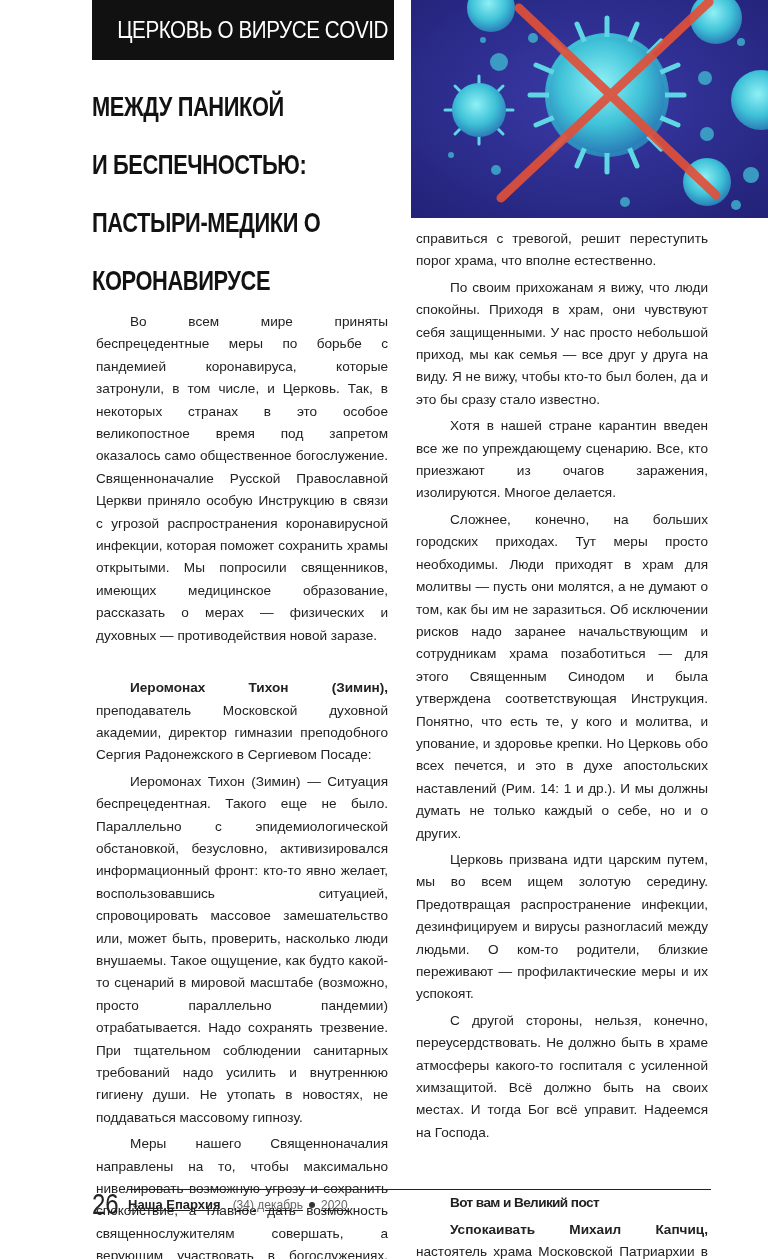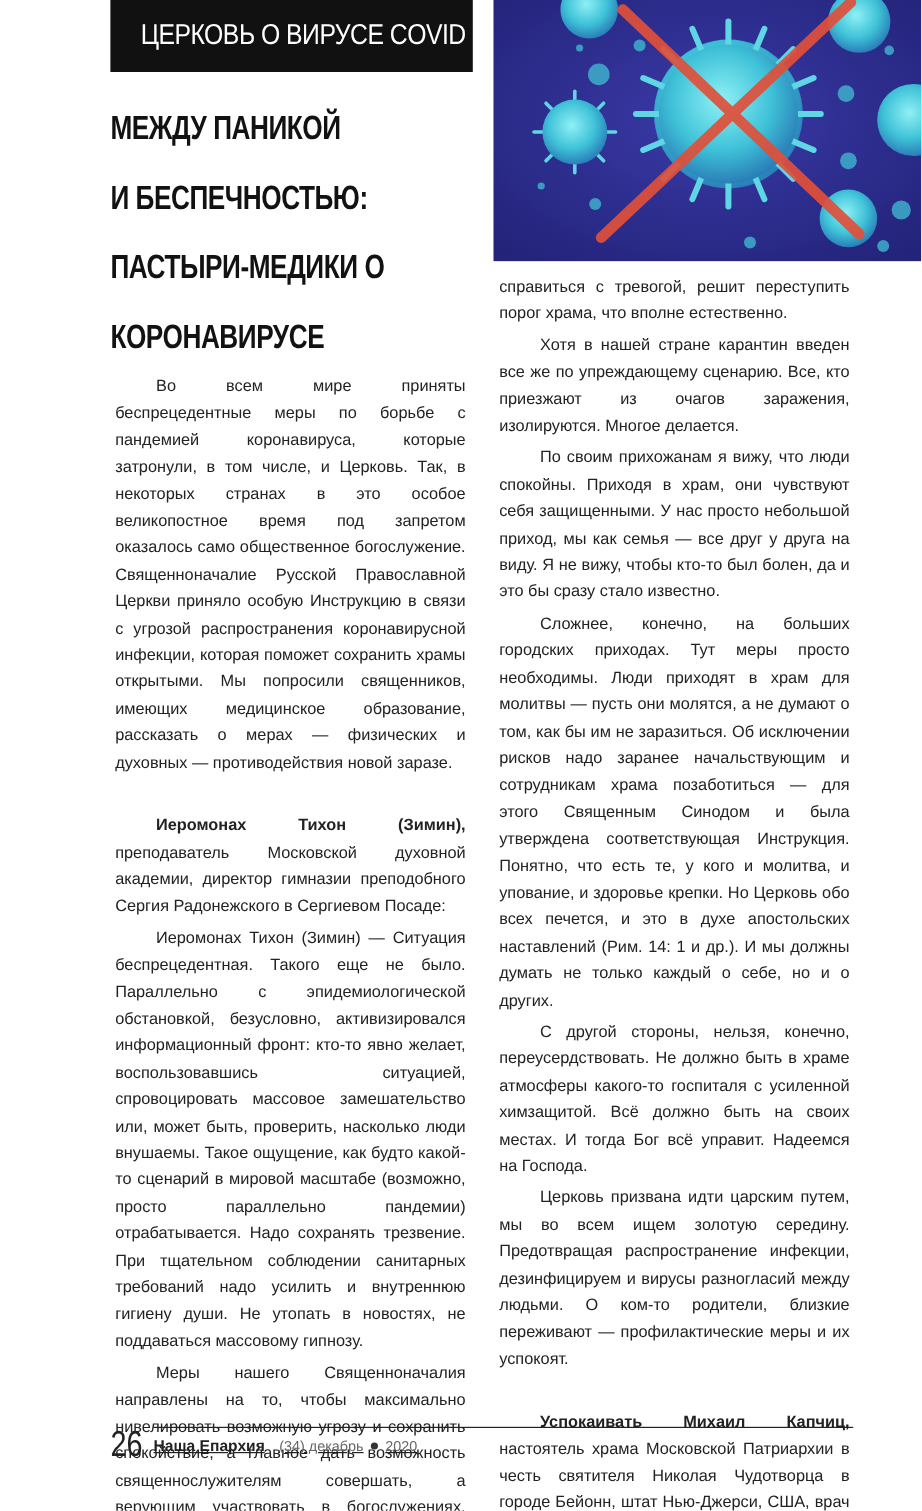--- a/index.html
+++ b/index.html
@@ -138,26 +138,27 @@
 <div class="col" id="col-left">
   <p>Во всем мире приняты беспрецедентные меры по борьбе с пандемией коронавируса, которые затронули, в том числе, и Церковь. Так, в некоторых странах в это особое великопостное время под запретом оказалось само общественное богослужение. Священноначалие Русской Православной Церкви приняло особую Инструкцию в связи с угрозой распространения коронавирусной инфекции, которая поможет сохранить храмы открытыми. Мы попросили священников, имеющих медицинское образование, рассказать о мерах — физических и духовных — противодействия новой заразе.</p>
   <div class="sp"></div>
   <p><b>Иеромонах Тихон (Зимин),</b><span> преподаватель Московской духовной академии, директор гимназии преподобного Сергия Радонежского в Сергиевом Посаде:</span></p>
   <p>Иеромонах Тихон (Зимин) — Ситуация беспрецедентная. Такого еще не было. Параллельно с эпидемиологической обстановкой, безусловно, активизировался информационный фронт: кто-то явно желает, воспользовавшись ситуацией, спровоцировать массовое замешательство или, может быть, проверить, насколько люди внушаемы. Такое ощущение, как будто какой-то сценарий в мировой масштабе (возможно, просто параллельно пандемии) отрабатывается. Надо сохранять трезвение. При тщательном соблюдении санитарных требований надо усилить и внутреннюю гигиену души. Не утопать в новостях, не поддаваться массовому гипнозу.</p>
   <p>Меры нашего Священноначалия направлены на то, чтобы максимально нивелировать возможную угрозу и сохранить спокойствие, а главное дать возможность священнослужителям совершать, а верующим участвовать в богослужениях. Успокаивать, конечно, в большей степени стараемся, если можно так сказать, «внешних» — тех, кто, возможно, желая</p>
 </div>
 
 <div class="col" id="col-right">
   <p class="noindent">справиться с тревогой, решит переступить порог храма, что вполне естественно.</p>
+  <p>По своим прихожанам я вижу, что люди спокойны. Приходя в храм, они чувствуют себя защищенными. У нас просто небольшой приход, мы как семья — все друг у друга на виду. Я не вижу, чтобы кто-то был болен, да и это бы сразу стало известно.</p>
   <p>Хотя в нашей стране карантин введен все же по упреждающему сценарию. Все, кто приезжают из очагов заражения, изолируются. Многое делается.</p>
-  <p>По своим прихожанам я вижу, что люди спокойны. Приходя в храм, они чувствуют себя защищенными. У нас просто небольшой приход, мы как семья — все друг у друга на виду. Я не вижу, чтобы кто-то был болен, да и это бы сразу стало известно.</p>
   <p>Сложнее, конечно, на больших городских приходах. Тут меры просто необходимы. Люди приходят в храм для молитвы — пусть они молятся, а не думают о том, как бы им не заразиться. Об исключении рисков надо заранее начальствующим и сотрудникам храма позаботиться — для этого Священным Синодом и была утверждена соответствующая Инструкция. Понятно, что есть те, у кого и молитва, и упование, и здоровье крепки. Но Церковь обо всех печется, и это в духе апостольских наставлений (Рим. 14: 1 и др.). И мы должны думать не только каждый о себе, но и о других.</p>
+  <p>Церковь призвана идти царским путем, мы во всем ищем золотую середину. Предотвращая распространение инфекции, дезинфицируем и вирусы разногласий между людьми. О ком-то родители, близкие переживают — профилактические меры и их успокоят.</p>
   <p>С другой стороны, нельзя, конечно, переусердствовать. Не должно быть в храме атмосферы какого-то госпиталя с усиленной химзащитой. Всё должно быть на своих местах. И тогда Бог всё управит. Надеемся на Господа.</p>
-  <p>Церковь призвана идти царским путем, мы во всем ищем золотую середину. Предотвращая распространение инфекции, дезинфицируем и вирусы разногласий между людьми. О ком-то родители, близкие переживают — профилактические меры и их успокоят.</p>
   <div class="sp"></div>
+  <p class="sub">Вот вам и Великий пост</p>
   <p><b>Успокаивать Михаил Капчиц,</b><span> настоятель храма Московской Патриархии в честь святителя Николая Чудотворца в городе Бейонн, штат Нью-Джерси, США, врач по светской профессии:</span></p>
 
 </div>
 
 <div class="footer-rule"></div>
 <div class="page-num">26</div>
 <div class="footer-mag">
   <span>Наша Епархия</span><span class="footer-issue">(34) декабрь</span><span class="dot"></span><span class="footer-issue" style="margin-left:0">2020</span>
 </div>
 

